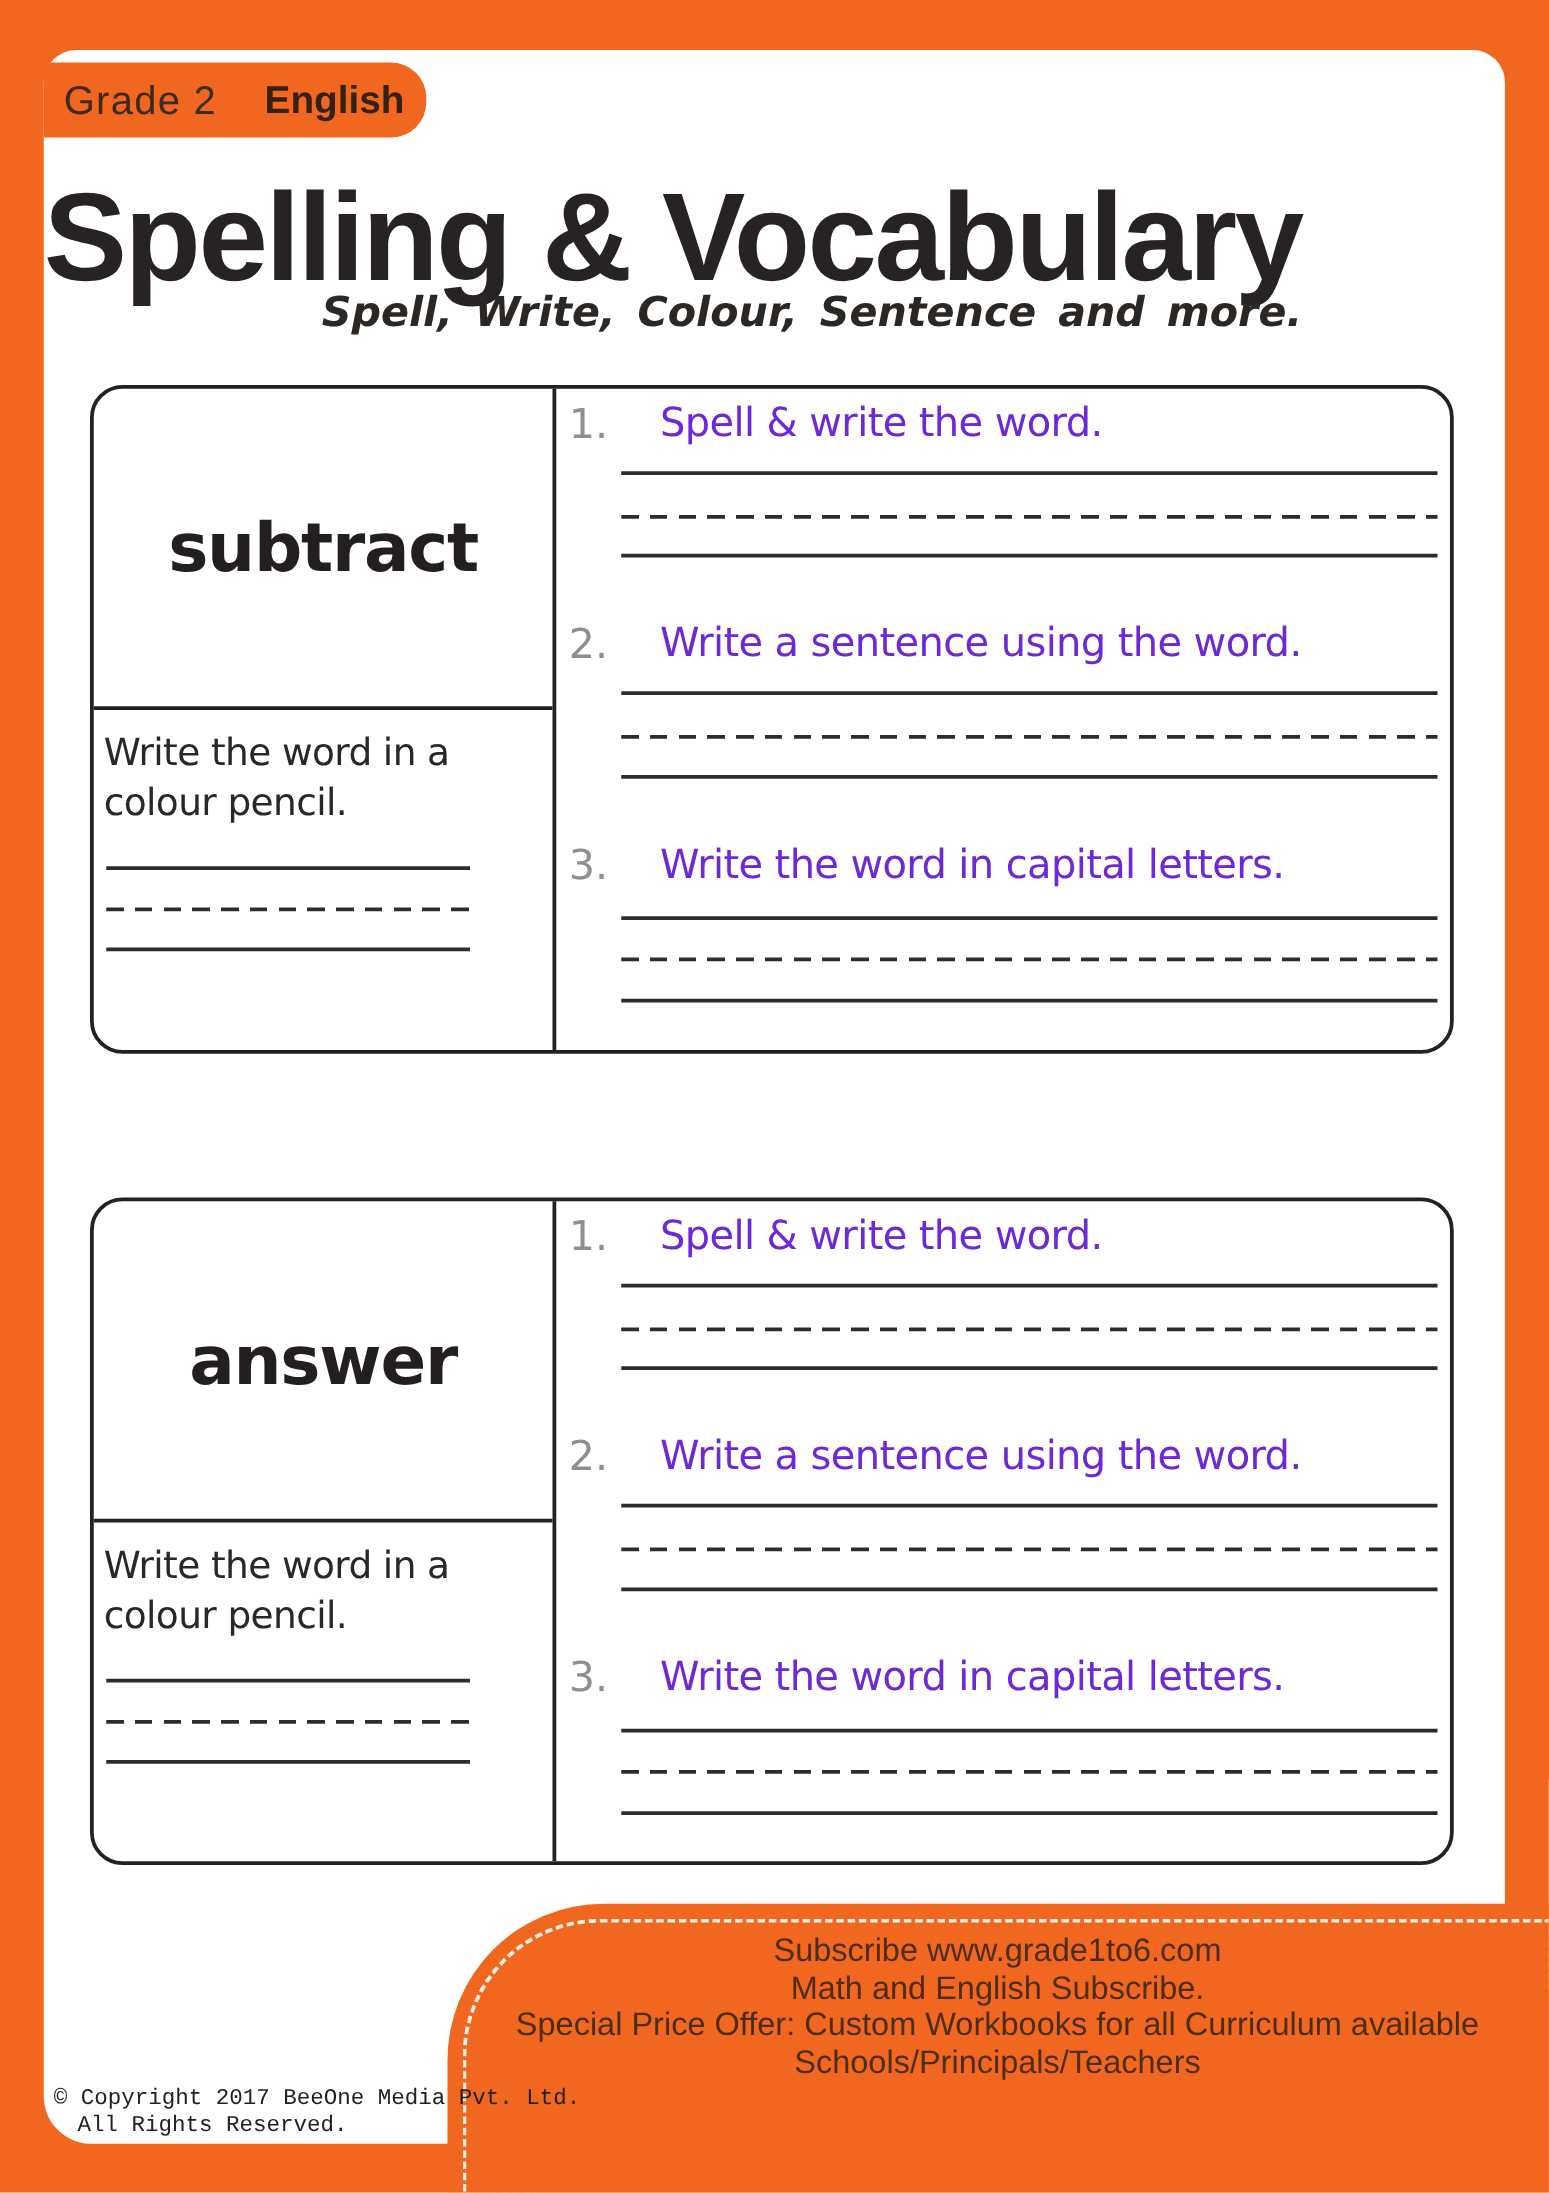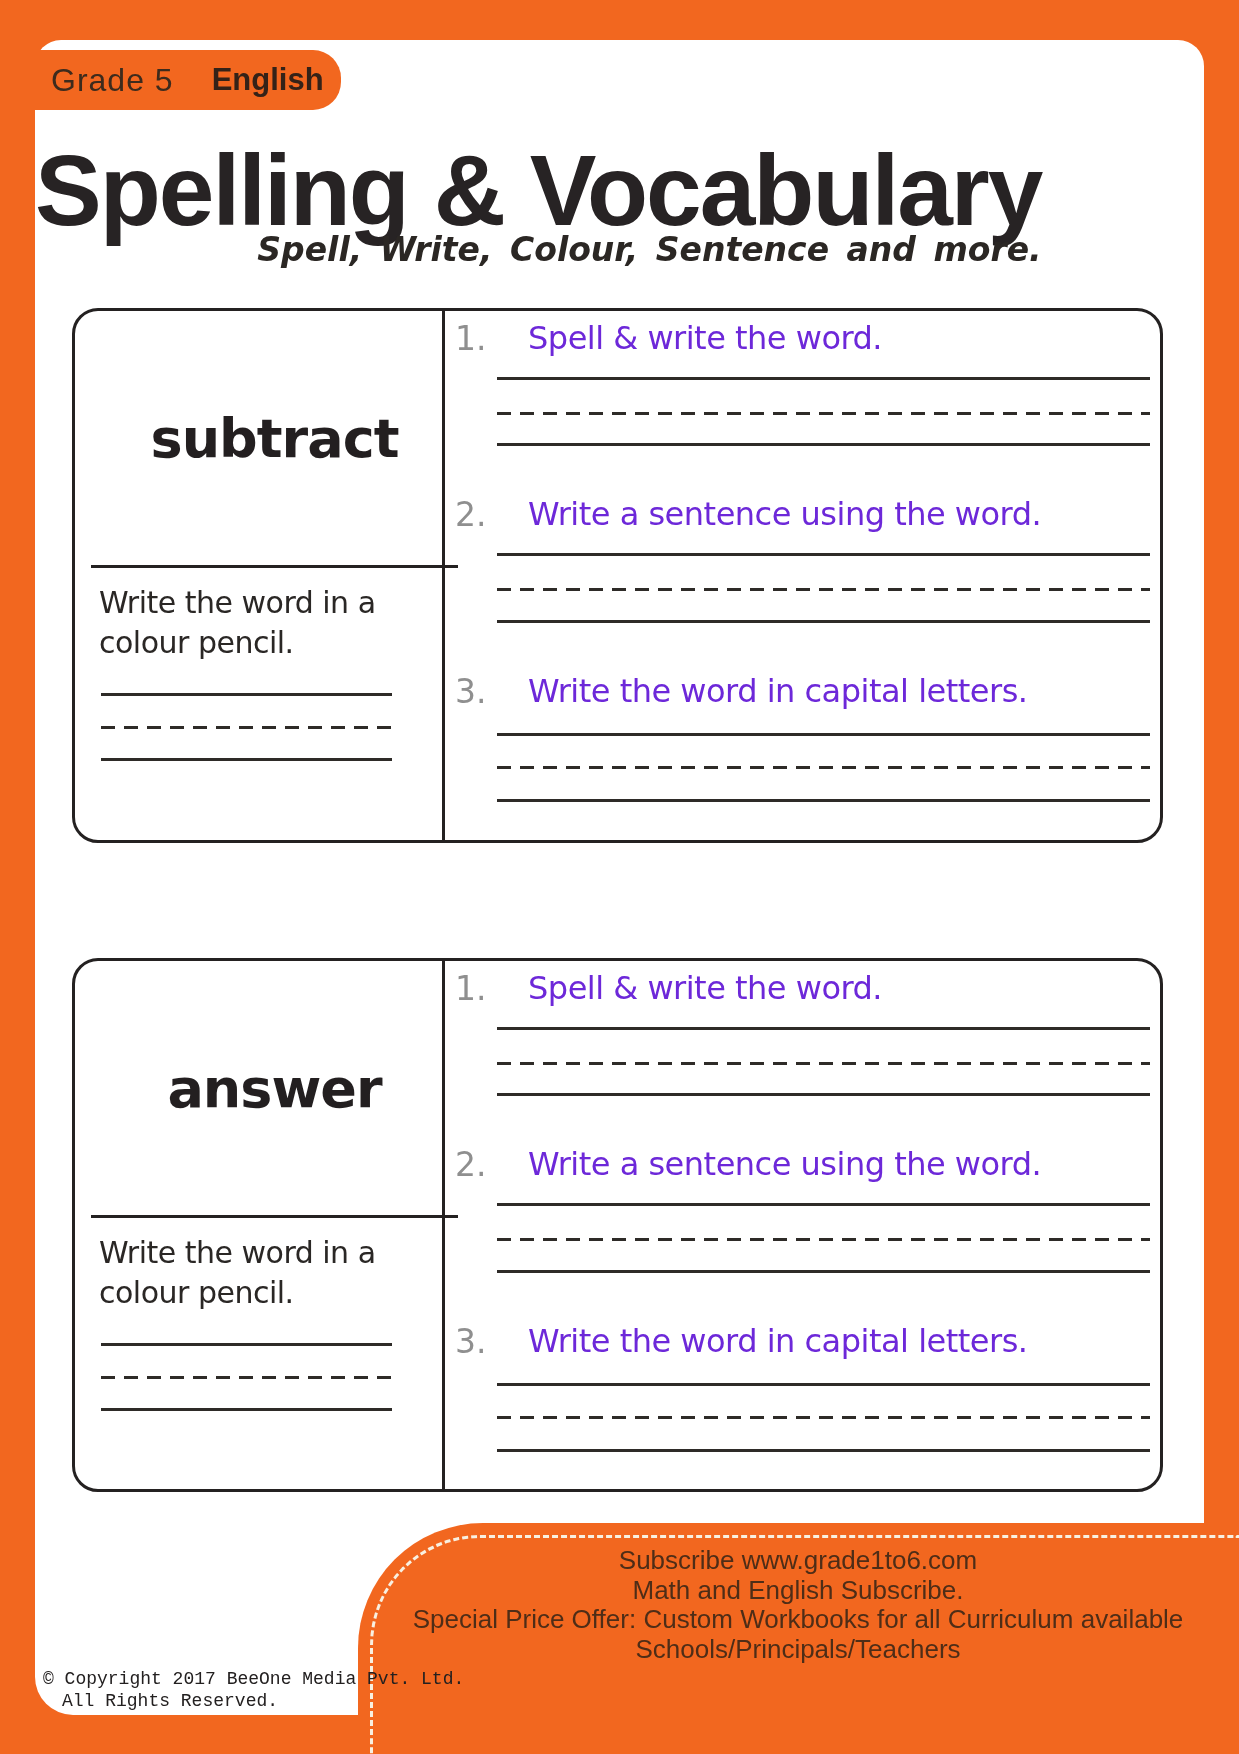--- a/index.html
+++ b/index.html
@@ -23,21 +23,21 @@
          font-weight:bold;font-size:100px;letter-spacing:-2px;color:#272324;line-height:1;}
   .subtitle{position:absolute;left:35px;top:230px;width:1229px;text-align:center;
             font-family:"DejaVu Sans", sans-serif;font-weight:bold;font-style:italic;
             font-size:33px;color:#2B2724;word-spacing:6px;}
 
   
   .card{position:absolute;left:72px;width:1091px;height:535px;border:3px solid #242121;
         border-radius:26px;background:#fff;box-sizing:border-box;}
   .card.c1{top:308px;}
   .card.c2{top:958px;height:534px;}
-  .left-panel{position:absolute;left:16px;top:0;bottom:0;width:380px;}
+  .left-panel{position:absolute;left:0;top:0;bottom:0;width:380px;}
   .v-divider{position:absolute;left:367px;top:0;bottom:0;width:3px;background:#242121;}
   .right-panel{position:absolute;left:370px;right:0;top:0;bottom:0;}
 
   .word-area{position:absolute;left:0;top:0;width:367px;height:254px;display:flex;
              align-items:center;justify-content:center;}
   .word{font-family:"DejaVu Sans", sans-serif;font-weight:bold;font-size:54px;
         letter-spacing:-1px;color:#231F20;}
   .h-divider{position:absolute;left:0;top:254px;width:367px;height:3px;background:#242121;}
   .note{position:absolute;left:8px;top:272px;width:330px;font-family:"DejaVu Sans",sans-serif;
         font-size:30px;line-height:40px;color:#2A2725;letter-spacing:-0.5px;}
@@ -70,21 +70,21 @@
   .copyright .l2{padding-left:19px;}
 </style>
 </head>
 <body>
 
 <div id="canvas">
 
   <div class="page"></div>
 
   <div class="tab">
-    <span class="grade">Grade 5</span>
+    <span class="grade">Grade 2</span>
     <span class="subject">English</span>
   </div>
 
   <div class="title">Spelling &amp; Vocabulary</div>
   <div class="subtitle">Spell, Write, Colour, Sentence and more.</div>
 
   <div class="card c1">
     <div class="left-panel">
       <div class="word-area">
         <span class="word">subtract</span>

